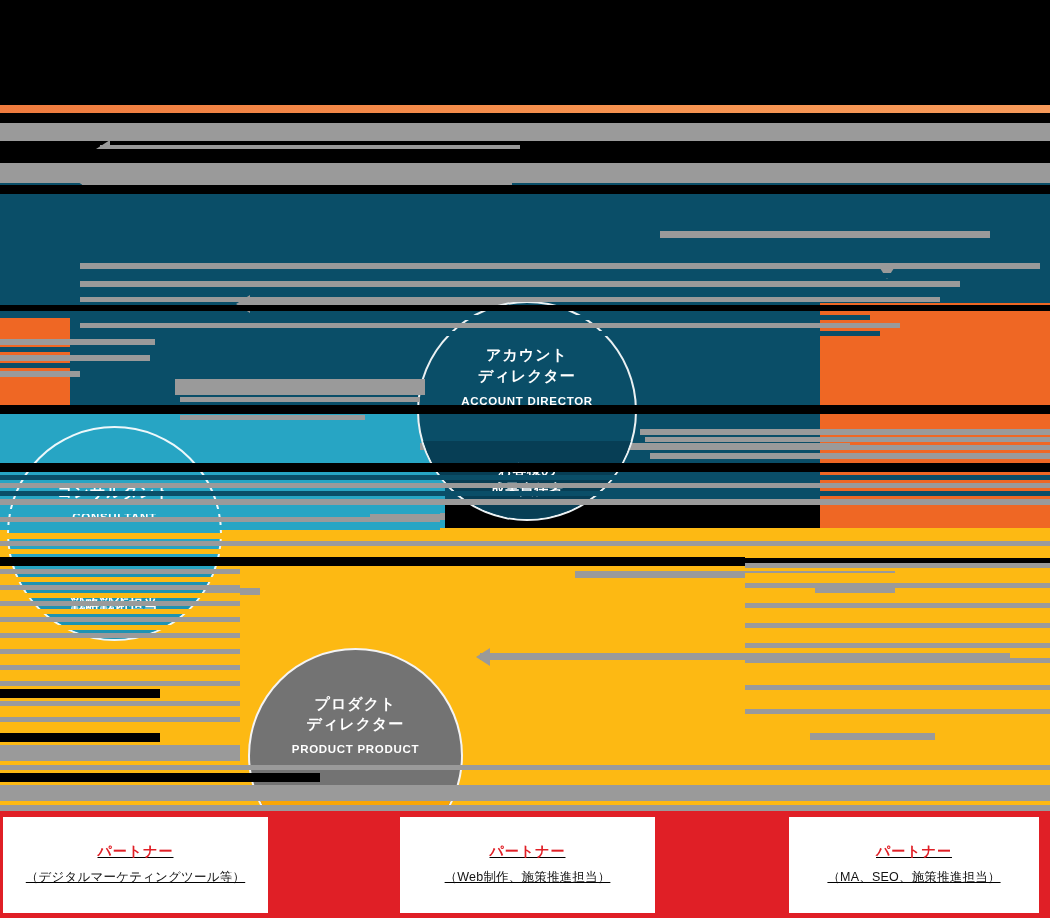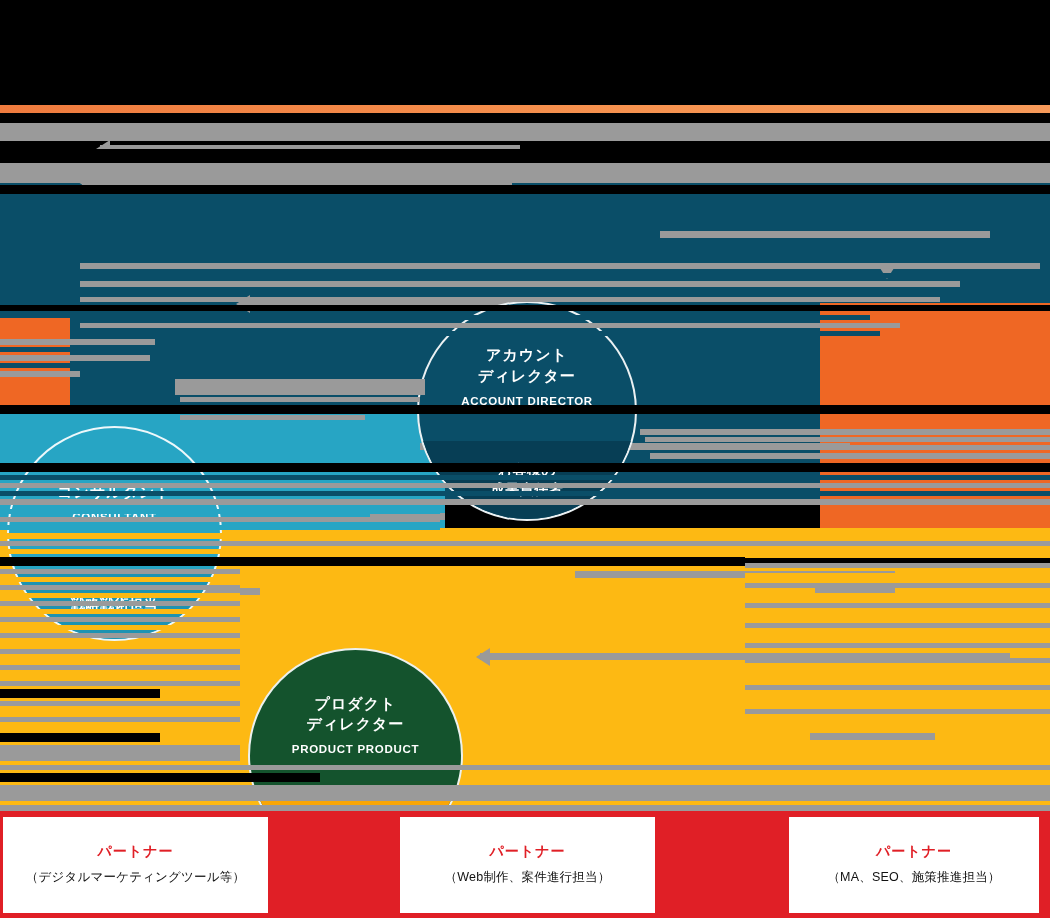--- a/index.html
+++ b/index.html
@@ -124,21 +124,21 @@
     left: 825px; top: 315px;
     width: 218px; height: 218px;
     background: #ef6724;
   }
   #node-marketing .band { height: 72px; background: #e2520f; }
 
   
   #node-product {
     left: 248px; top: 535px;
     width: 215px; height: 215px;
-    background: #14532d;
+    background: #737373;
   }
   #node-product .band { height: 70px; background: #f9a606; }
 
   
   .arrow { position: absolute; background: #9a9a9a; }
   .arrow-shaft { height: 7px; }
   .arrow-head {
     position: absolute;
     width: 0; height: 0;
     border-top: 9px solid transparent;
@@ -181,20 +181,21 @@
     align-items: center;
   }
   .partner-box {
     background: #ffffff;
     height: 96px;
     display: flex;
     flex-direction: column;
     align-items: center;
     justify-content: center;
     text-align: center;
+    text-decoration: underline;
   }
   #partner-0 { width: 265px; margin-left: 3px; }
   #partner-1 { width: 255px; margin-left: 132px; }
   #partner-2 { width: 250px; margin-left: 134px; }
   .partner-title {
     color: #e01f26;
     font-size: 14px;
     font-weight: bold;
     letter-spacing: 1px;
     margin-bottom: 8px;
@@ -370,21 +371,21 @@
 
   <div class="partner-band"></div>
   <div class="partner-rule"></div>
   <div class="partner-row">
     <div class="partner-box" id="partner-0">
       <div class="partner-title">パートナー</div>
       <div class="partner-sub">（デジタルマーケティングツール等）</div>
     </div>
     <div class="partner-box" id="partner-1">
       <div class="partner-title">パートナー</div>
-      <div class="partner-sub">（Web制作、案件進行担当）</div>
+      <div class="partner-sub">（Web制作、施策推進担当）</div>
     </div>
     <div class="partner-box" id="partner-2">
       <div class="partner-title">パートナー</div>
       <div class="partner-sub">（MA、SEO、施策推進担当）</div>
     </div>
   </div>
 
 </div>
 
 </body></html>

